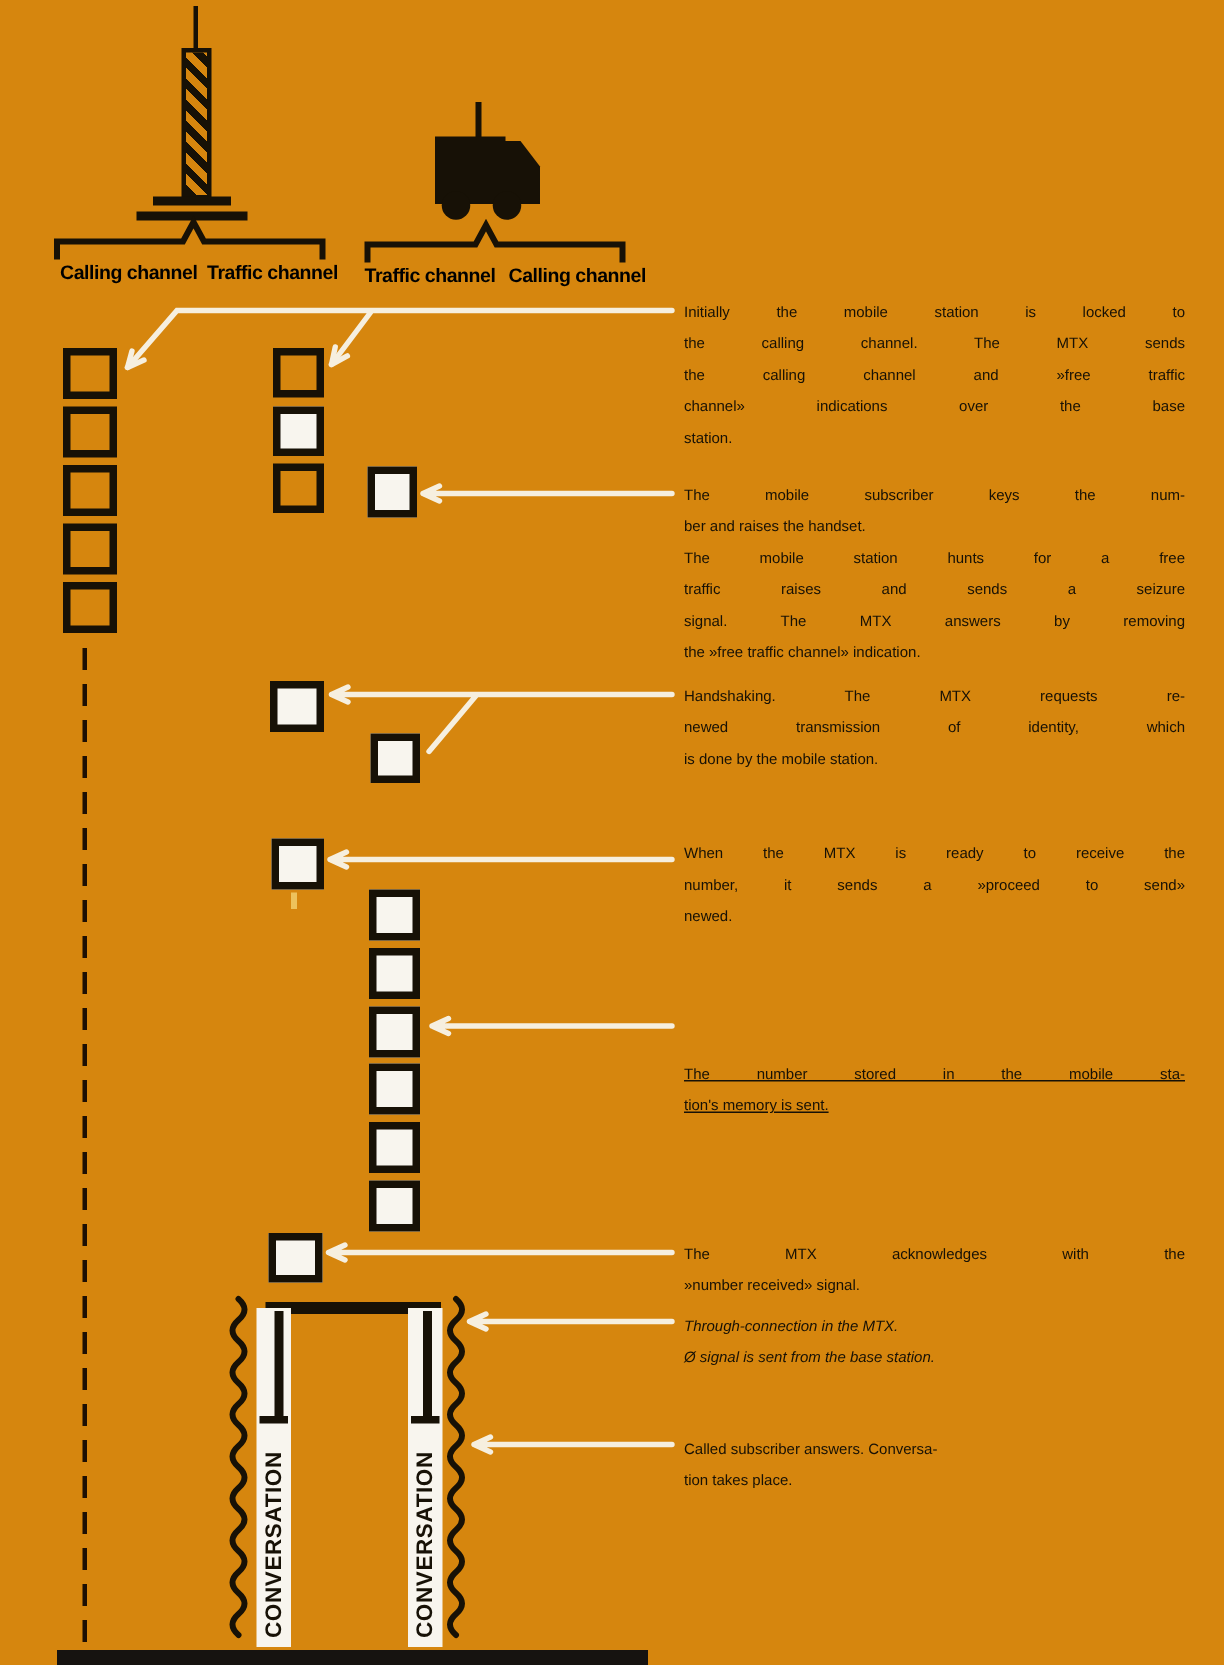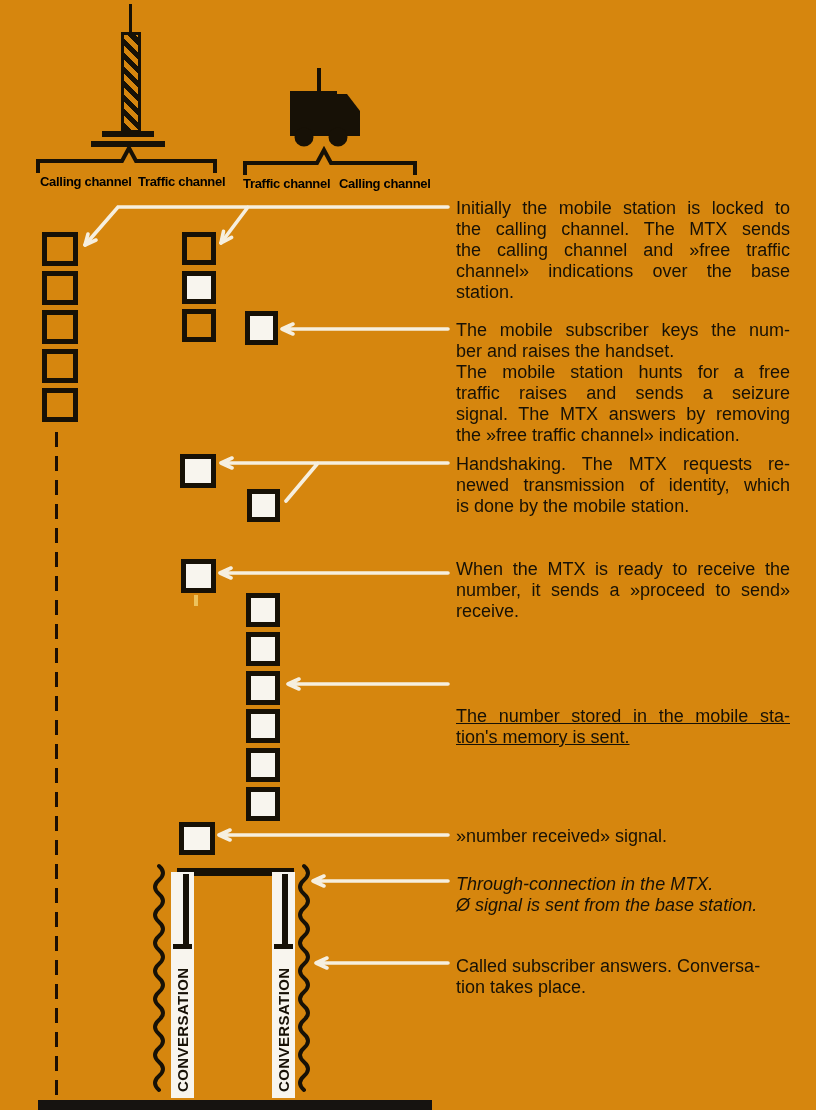--- a/index.html
+++ b/index.html
@@ -27,21 +27,21 @@
   
   .bx{position:absolute; box-sizing:border-box; border:5px solid #171106;}
   .bx.white{background:#f8f5ee;}
   .bx.frame{background:transparent;}
   
   #dashed-line{
     left:55px;top:432px;width:3px;height:666px;
     background:repeating-linear-gradient(180deg,#1d0f03 0 15px,transparent 15px 24px);
   }
   
-  .ann{position:absolute; left:456px; width:334px; font-size:18px;
+  .ann{position:absolute; left:456px; width:334px; font-size:10px;
        line-height:21px; font-weight:500; color:#171106;}
   .jl{text-align:justify; text-align-last:justify;}
   .ll{text-align:left;}
   
   .conv-bar{position:absolute; top:872px; width:23px; height:226px; background:#f8f5ee;}
   #staple-top{left:177px;top:868px;width:117px;height:8px;background:#171106;}
   .conv-leg{position:absolute; top:874px; width:6px; height:70px; background:#171106;}
   .conv-tick{position:absolute; top:944px; width:19px; height:5px; background:#171106;}
   .conv-text{
     position:absolute; width:142px; height:24px; line-height:24px;
@@ -157,29 +157,30 @@
 
   <div class="ann" style="top:454px;">
     <div class="jl">Handshaking. The MTX requests re-</div>
     <div class="jl">newed transmission of identity, which</div>
     <div class="ll">is done by the mobile station.</div>
   </div>
 
   <div class="ann" style="top:559px;">
     <div class="jl">When the MTX is ready to receive the</div>
     <div class="jl">number, it sends a »proceed to send»</div>
-    <div class="ll">receive.</div>
+    <div class="ll">newed.</div>
   </div>
 
   <div class="ann" style="top:706px;text-decoration:underline;">
     <div class="jl">The number stored in the mobile sta-</div>
     <div class="ll">tion's memory is sent.</div>
   </div>
 
   <div class="ann" style="top:826px;">
+    <div class="jl">The MTX acknowledges with the</div>
     <div class="ll">»number received» signal.</div>
   </div>
 
   <div class="ann" style="top:874px;font-style:italic;">
     <div class="ll">Through-connection in the MTX.</div>
     <div class="ll">Ø signal is sent from the base station.</div>
   </div>
 
   <div class="ann" style="top:956px;">
     <div class="ll">Called subscriber answers. Conversa-</div>

